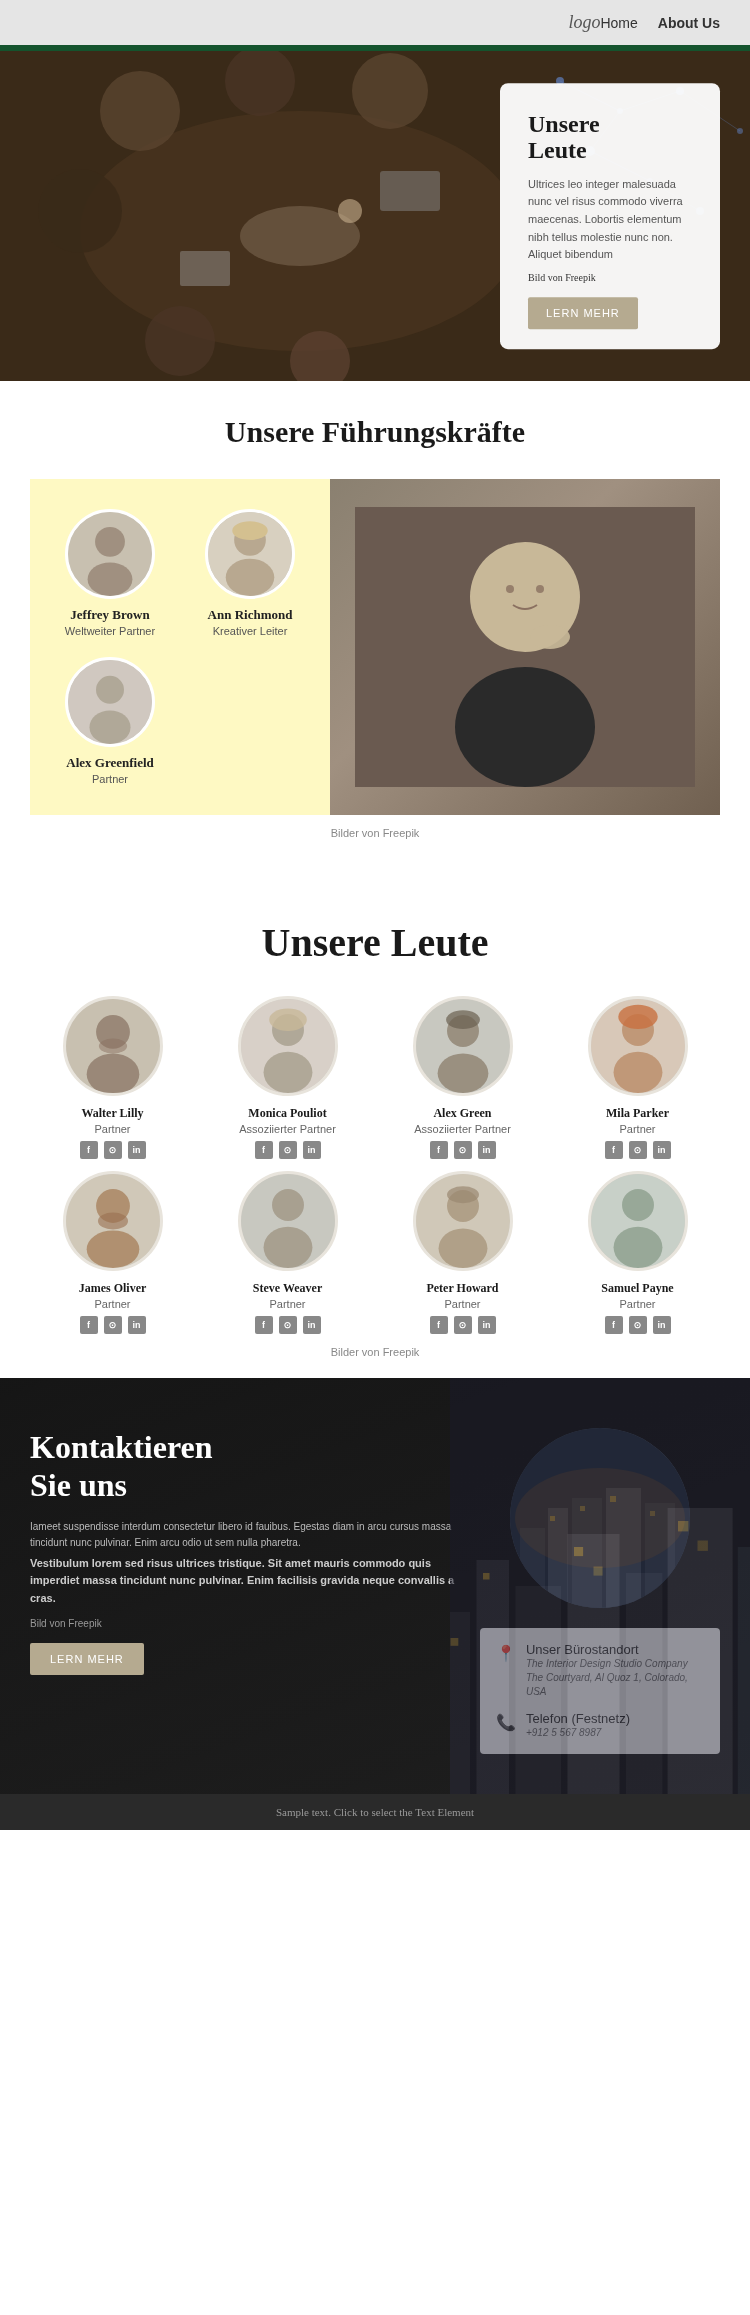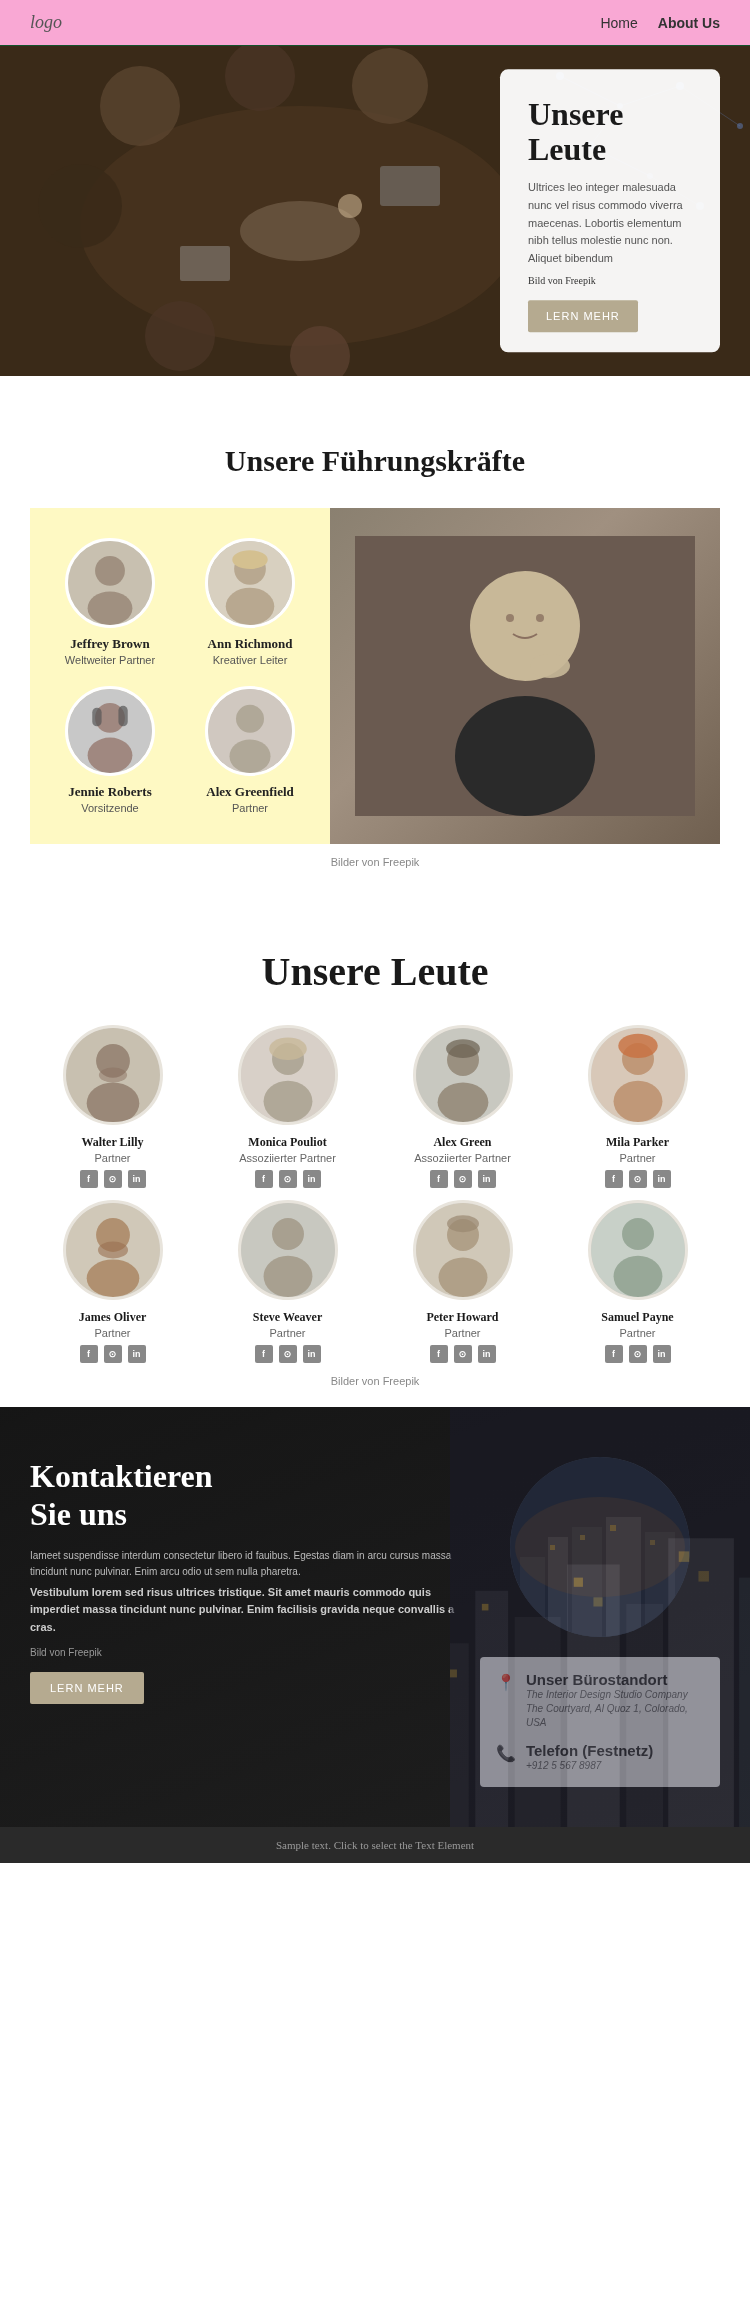--- a/index.html
+++ b/index.html
@@ -1,21 +1,21 @@
 <!DOCTYPE html>
 <html><head>
   <meta charset="utf-8">
   <style>
     * { margin: 0; padding: 0; box-sizing: border-box; }
     body { font-family: 'Georgia', serif; width: 750px; background: #fff; overflow-x: hidden; }
 
     
     nav {
-      display: flex; justify-content: space-between; align-items: center;
-      padding: 12px 30px; background: #f9a8d4; border-bottom: 1px solid #14532d;
+      display: flex; justify-content: flex-end; align-items: center;
+      padding: 12px 30px; background: #e5e5e5; border-bottom: 6px solid #14532d;
     }
     .nav-logo { font-size: 18px; font-style: italic; color: #555; }
     .nav-links { display: flex; gap: 20px; }
     .nav-links a { text-decoration: none; color: #333; font-size: 14px; font-family: Arial, sans-serif; }
     .nav-links a.active { font-weight: bold; }
 
     
     .hero {
       position: relative; width: 750px; height: 330px; overflow: hidden;
       background: #3a2e28;
@@ -24,31 +24,31 @@
       width: 100%; height: 100%;
       background: linear-gradient(rgba(30,20,10,0.55), rgba(30,20,10,0.55)),
         repeating-linear-gradient(45deg, #4a3a2a 0px, #4a3a2a 2px, #3a2a1a 2px, #3a2a1a 20px);
       display: flex; align-items: center; justify-content: center;
     }
     .hero-card {
       position: absolute; right: 30px; top: 50%; transform: translateY(-50%);
       background: rgba(255,255,255,0.95); border-radius: 8px;
       padding: 28px 28px 20px; width: 220px;
     }
-    .hero-card h1 { font-size: 32px; font-weight: 900; color: #1a1a1a; line-height: 1.1; margin-bottom: 12px; }
+    .hero-card h1 { font-size: 24px; font-weight: 900; color: #1a1a1a; line-height: 1.1; margin-bottom: 12px; }
     .hero-card p { font-size: 11px; color: #555; line-height: 1.6; margin-bottom: 8px; font-family: Arial, sans-serif; }
     .hero-card .freepik-link { font-size: 10px; color: #333; margin-bottom: 14px; display: block; }
     .hero-btn {
       background: #b5aa90; color: #fff; border: none; padding: 10px 18px;
       font-size: 11px; letter-spacing: 1px; cursor: pointer; border-radius: 2px;
       font-family: Arial, sans-serif; text-transform: uppercase;
     }
 
     
-    .section-fuhrung { padding: 68px 30px 30px; text-align: center; }
+    .section-fuhrung { padding: 34px 30px 30px; text-align: center; }
     .section-fuhrung h2 { font-size: 30px; font-weight: 900; margin-bottom: 30px; color: #1a1a1a; }
 
     .fuhrung-grid { display: flex; gap: 0; }
     .fuhrung-left {
       background: #fef9c3; padding: 30px 20px; width: 300px; min-height: 280px;
       display: grid; grid-template-columns: 1fr 1fr; gap: 20px; align-items: start;
     }
     .fuhrung-person { text-align: center; }
     .person-avatar {
       width: 90px; height: 90px; border-radius: 50%; overflow: hidden;
@@ -120,21 +120,21 @@
     .city-circle {
       width: 180px; height: 180px; border-radius: 50%;
       background: linear-gradient(135deg, #3a4a5a 0%, #5a6a7a 50%, #2a3a4a 100%);
       margin: 0 auto 20px; display: flex; align-items: center; justify-content: center;
       font-size: 50px; overflow: hidden;
     }
     .contact-info { background: rgba(255,255,255,0.92); border-radius: 4px; padding: 14px 16px; }
     .contact-row { display: flex; align-items: flex-start; gap: 10px; margin-bottom: 12px; }
     .contact-row:last-child { margin-bottom: 0; }
     .contact-icon { font-size: 16px; margin-top: 2px; color: #666; flex-shrink: 0; }
-    .contact-text-label { font-size: 15px; font-weight: bold; color: #333; font-family: Arial, sans-serif; }
+    .contact-text-label { font-size: 13px; font-weight: normal; color: #333; font-family: Arial, sans-serif; }
     .contact-text-sub { font-size: 10px; color: #666; font-family: Arial, sans-serif; font-style: italic; line-height: 1.4; }
 
     
     .footer-bar {
       background: #2a2a2a; color: #999; font-size: 11px; text-align: center;
       padding: 12px; font-family: Liberation Serif, serif;
     }
   </style>
 </head>
 <body>
@@ -221,33 +221,20 @@
           <circle cx="45" cy="30" r="17" fill="#b8a890"></circle>
           <ellipse cx="45" cy="70" rx="26" ry="20" fill="#b8a890"></ellipse>
 
           <ellipse cx="45" cy="20" rx="19" ry="10" fill="#d4c090"></ellipse>
             </svg>
         </div>
         <div class="person-name">Ann Richmond</div>
         <div class="person-title">Kreativer Leiter</div>
       </div>
 
-      <div class="fuhrung-person">
-        <div class="person-avatar">
-          <svg width="90" height="90" viewBox="0 0 90 90">
-              <circle cx="45" cy="45" r="45" fill="#c8c8c8"></circle>
-          <circle cx="45" cy="31" r="16" fill="#a08880"></circle>
-          <ellipse cx="45" cy="71" rx="24" ry="19" fill="#a08880"></ellipse>
-          <rect x="26" y="20" width="10" height="20" rx="5" fill="#555" opacity="0.7"></rect>
-          <rect x="54" y="18" width="10" height="22" rx="5" fill="#555" opacity="0.7"></rect>
-            </svg>
-        </div>
-        <div class="person-name">Jennie Roberts</div>
-        <div class="person-title">Vorsitzende</div>
-      </div>
 
       <div class="fuhrung-person">
         <div class="person-avatar">
           <svg width="90" height="90" viewBox="0 0 90 90">
               <circle cx="45" cy="45" r="45" fill="#d0c8c0"></circle>
           <circle cx="45" cy="32" r="15" fill="#b0a898"></circle>
           <ellipse cx="45" cy="72" rx="22" ry="18" fill="#b0a898"></ellipse>
             </svg>
         </div>
         <div class="person-name">Alex Greenfield</div>

